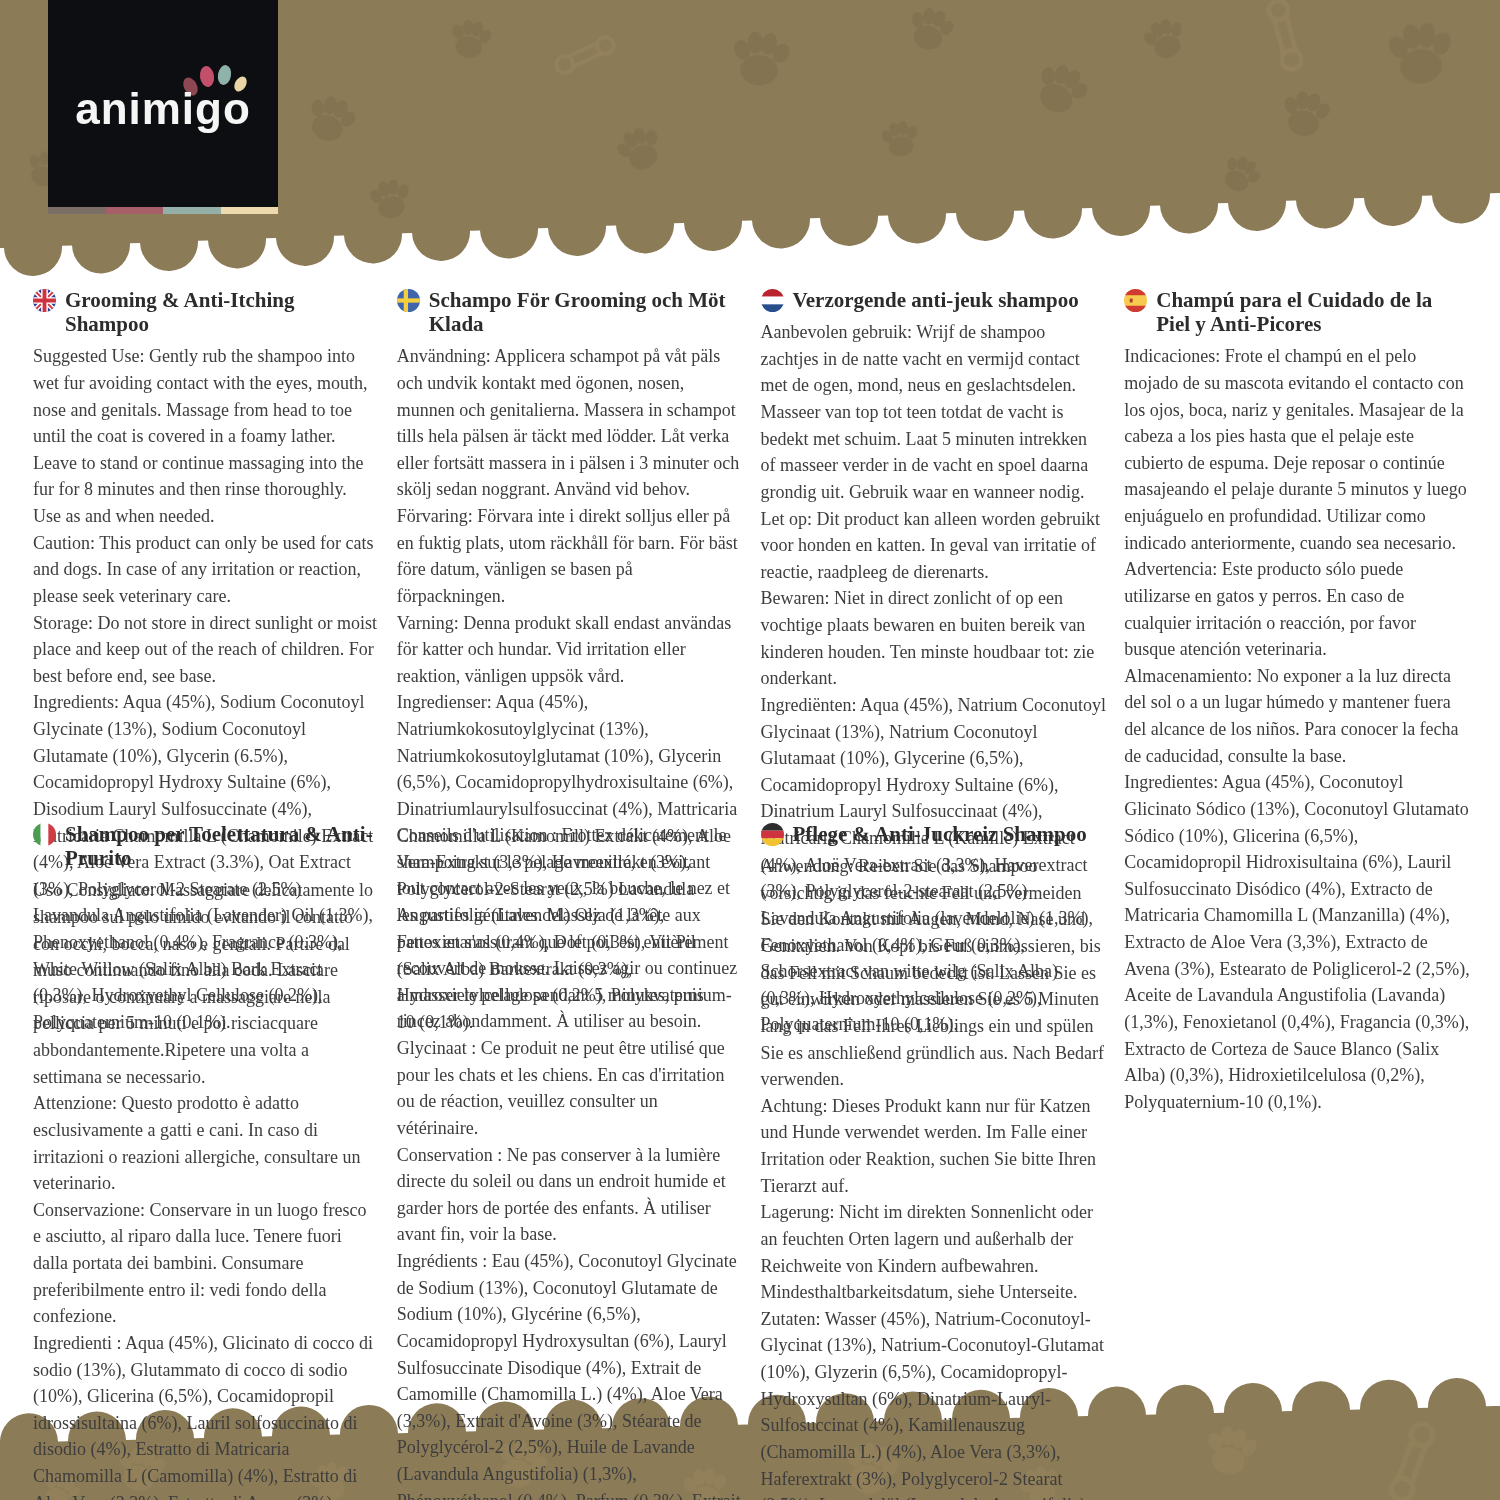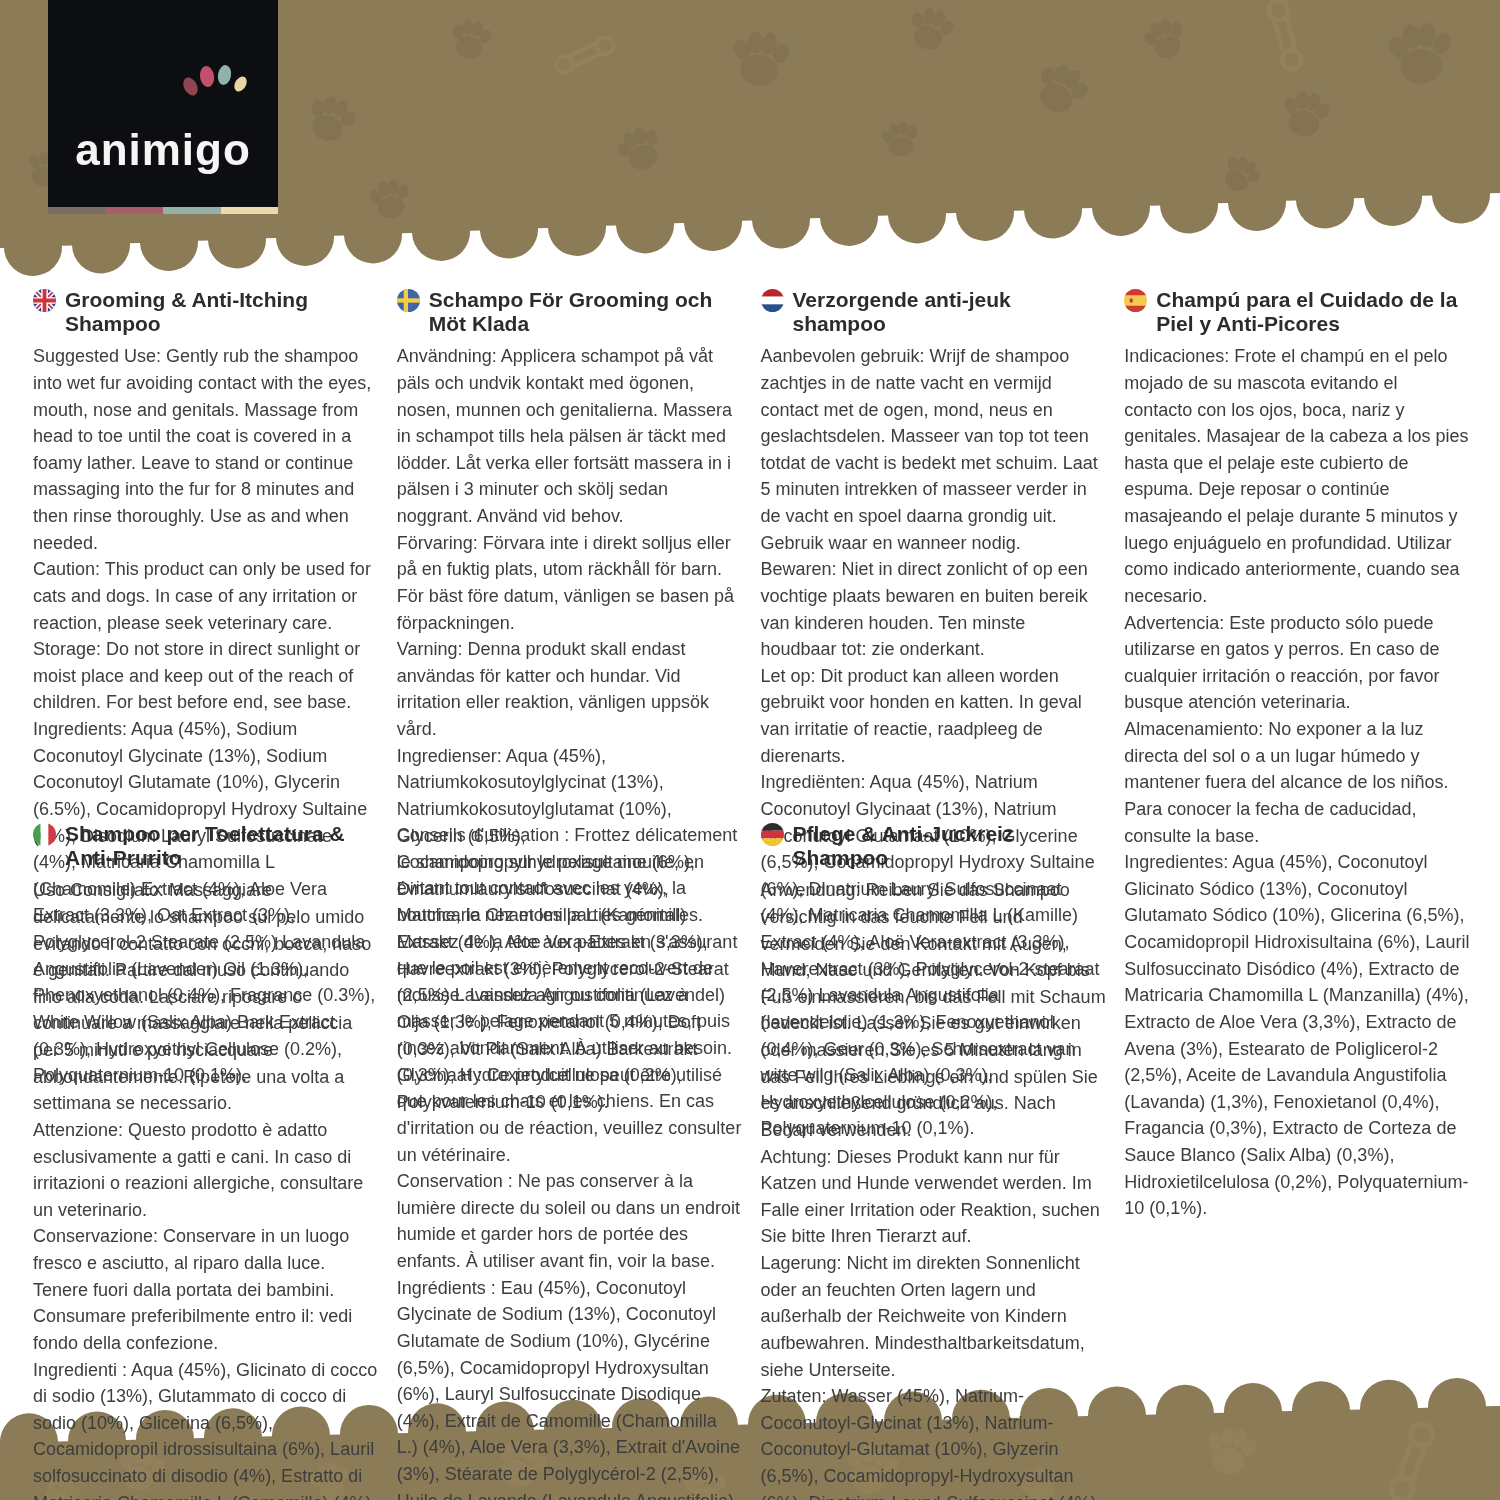--- a/index.html
+++ b/index.html
@@ -8,32 +8,32 @@
     --stripe_3:#95afa9; --stripe_4:#ecd9ad;
     --title_text:#2c2c2c; --body_text:#3d3d3d; --page_bg:#ffffff;
   }
   *{box-sizing:border-box;margin:0;padding:0;}
   html,body{background:#fff;}
   .page{position:relative;width:1500px;height:1500px;background:var(--page_bg);
     overflow:hidden;font-family:"Liberation Sans",sans-serif;}
   .band{position:absolute;left:0;top:0;width:1500px;height:1500px;pointer-events:none;}
   .logo-box{position:absolute;left:48px;top:0;width:230px;height:207px;background:var(--logo_box);}
   .logo-text{position:absolute;left:0;top:84px;width:100%;text-align:center;
-    color:#f5f5f5;font-size:44px;font-weight:bold;letter-spacing:1px;margin-top:41px;}
+    color:#f5f5f5;font-size:44px;font-weight:bold;letter-spacing:1px;}
   .dot{position:absolute;border-radius:50%;}
   .dot1{left:136px;top:77px;width:13px;height:19px;background:#8d4752;transform:rotate(-28deg);}
   .dot2{left:152px;top:66px;width:14px;height:21px;background:#c2506a;transform:rotate(-8deg);}
   .dot3{left:170px;top:65px;width:13px;height:20px;background:#8fb3ab;transform:rotate(10deg);}
   .dot4{left:187px;top:76px;width:11px;height:16px;background:#e9d6a4;transform:rotate(30deg);}
   .stripe{position:absolute;left:48px;top:207px;width:230px;height:7px;display:flex;}
   .stripe span{flex:1;}
   .s1{background:var(--stripe_1);} .s2{background:var(--stripe_2);}
   .s3{background:var(--stripe_3);} .s4{background:var(--stripe_4);}
   .grid{position:absolute;left:33px;width:1437px;display:grid;
-    grid-template-columns:repeat(4,1fr);column-gap:18px;}
+    grid-template-columns:repeat(4,1fr);column-gap:18px;font-family:Liberation Serif, serif;}
   .row-top{top:288px;}
   .row-bottom{top:822px;}
   .col h3{display:flex;align-items:flex-start;gap:9px;color:var(--title_text);
     font-size:21px;line-height:1.15;margin-bottom:7px;}
   .flag{flex:0 0 auto;width:23px;height:23px;margin-top:1px;}
   .col p{font-size:18px;line-height:1.48;color:var(--body_text);}
 </style>
 </head>
 <body>
 
@@ -181,22 +181,22 @@
             </defs>
           <g clip-path="url(#cfnl)">
             <rect width="24" height="8" fill="#b9242f"></rect>
             <rect y="8" width="24" height="8" fill="#ffffff"></rect>
             <rect y="16" width="24" height="8" fill="#274e8d"></rect>
           </g>
         </svg>
         <span>Verzorgende anti-jeuk shampoo</span>
       </h3>
       <p>Aanbevolen gebruik: Wrijf de shampoo zachtjes in de natte vacht en vermijd contact met de ogen, mond, neus en geslachtsdelen. Masseer van top tot teen totdat de vacht is bedekt met schuim. Laat 5 minuten intrekken of masseer verder in de vacht en spoel daarna grondig uit. Gebruik waar en wanneer nodig.</p>
+      <p>Let op: Dit product kan alleen worden gebruikt voor honden en katten. In geval van irritatie of reactie, raadpleeg de dierenarts.</p>
       <p>Bewaren: Niet in direct zonlicht of op een vochtige plaats bewaren en buiten bereik van kinderen houden. Ten minste houdbaar tot: zie onderkant.</p>
-      <p>Let op: Dit product kan alleen worden gebruikt voor honden en katten. In geval van irritatie of reactie, raadpleeg de dierenarts.</p>
       <p>Ingrediënten: Aqua (45%), Natrium Coconutoyl Glycinaat (13%), Natrium Coconutoyl Glutamaat (10%), Glycerine (6,5%), Cocamidopropyl Hydroxy Sultaine (6%), Dinatrium Lauryl Sulfosuccinaat (4%), Matricaria Chamomilla L (Kamille) Extract (4%), Aloë Vera-extract (3,3%), Haverextract (3%), Polyglycerol-2-stearaat (2,5%) Lavandula Angustifolia (lavendelolie) (1,3%), Fenoxyethanol (0,4%), Geur (0,3%), Schorsextract van witte wilg (Salix Alba) (0,3%), Hydroxyethylcellulose (0,2%), Polyquaternium-10 (0,1%).</p>
     </section>
 
     <section class="col">
       <h3>
         <svg class="flag" viewBox="0 0 24 24">
           <defs>
               <clipPath id="cfes">
                 <circle cx="12" cy="12" r="12"></circle>
               </clipPath>

